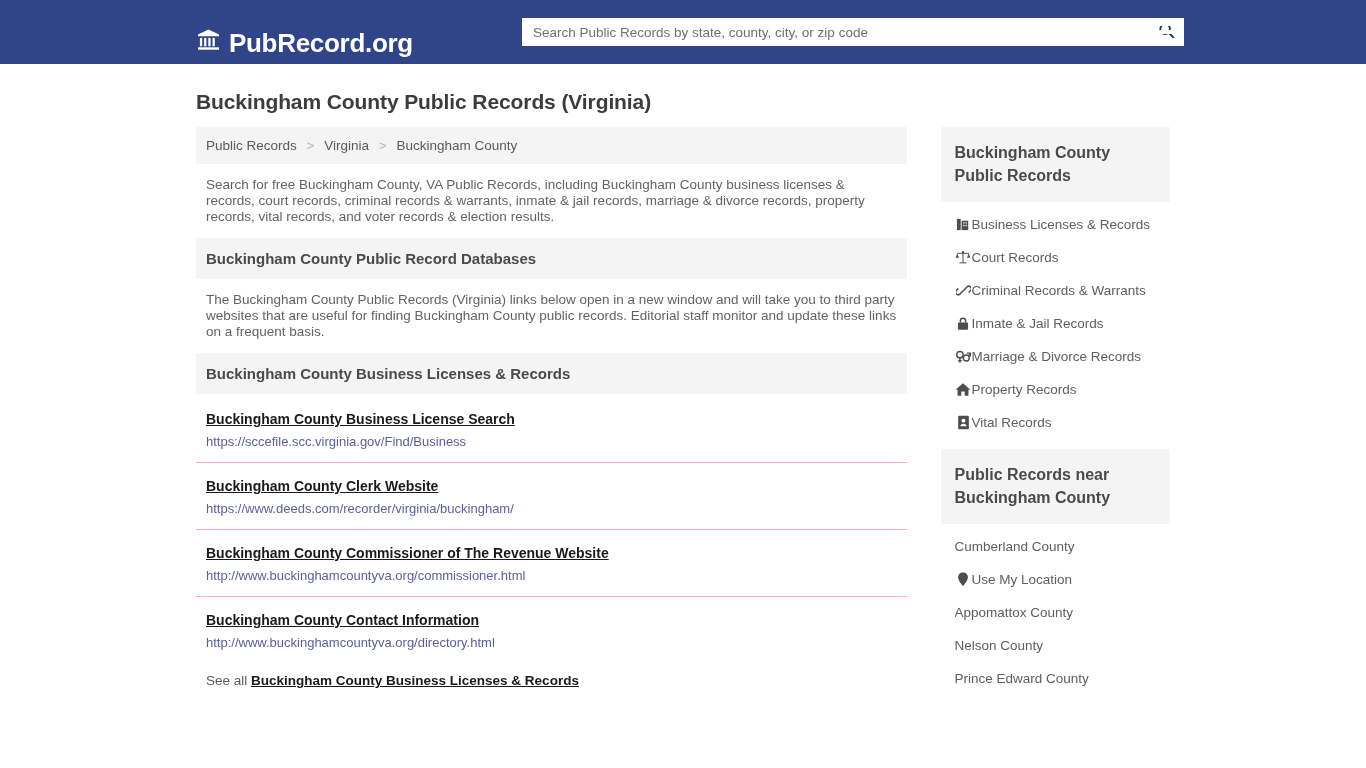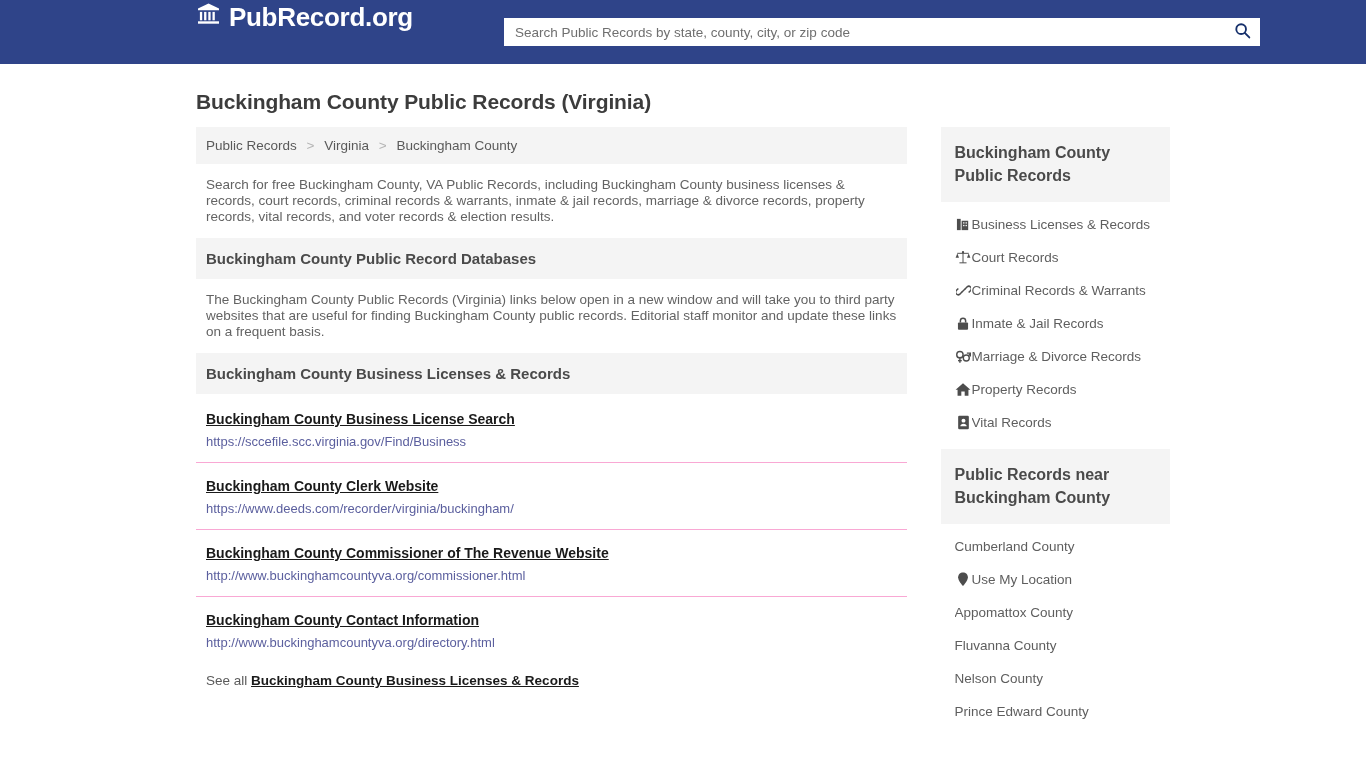--- a/index.html
+++ b/index.html
@@ -15,38 +15,38 @@
   .site-header {
     height: 64px;
     background: #2f4489;
     display: flex;
     align-items: center;
     position: relative;
   }
   .brand {
     position: absolute;
     left: 196px;
-    top: 2px;
+    top: 28px;
     display: flex;
     align-items: center;
     gap: 8px;
     color: #ffffff;
     font-size: 26px;
     font-weight: bold;
     letter-spacing: -0.3px;
     text-decoration: none;
     white-space: nowrap;
   }
   .brand .bank-icon { display: block; }
 
   .search-wrap {
     position: absolute;
-    left: 504px;
+    left: 522px;
     top: 18px;
-    width: 756px;
+    width: 662px;
     height: 28px;
     background: #ffffff;
     border: 1px solid #ffffff;
     display: flex;
     align-items: flex-start;
   }
   .search-input {
     flex: 1;
     height: 100%;
     border: none;
@@ -394,23 +394,20 @@
               <path d="M6 0.6C3 .6.8 2.8.8 5.7c0 3.6 4.3 8.4 4.5 8.6.4.4.9.4 1.3 0 .2-.2 4.6-5 4.6-8.6C11.2 2.8 9 .6 6 .6z"></path>
             </svg>
           </span>
           <span class="side-label">Use My Location</span>
         </a>
 
         <a class="side-item no-icon" href="#">
           <span class="side-label">Appomattox County</span>
         </a>
 
-        <a class="side-item no-icon" href="#">
-          <span class="side-label">Fluvanna County</span>
-        </a>
 
         <a class="side-item no-icon" href="#">
           <span class="side-label">Nelson County</span>
         </a>
 
         <a class="side-item no-icon" href="#">
           <span class="side-label">Prince Edward County</span>
         </a>
 
       </div>

